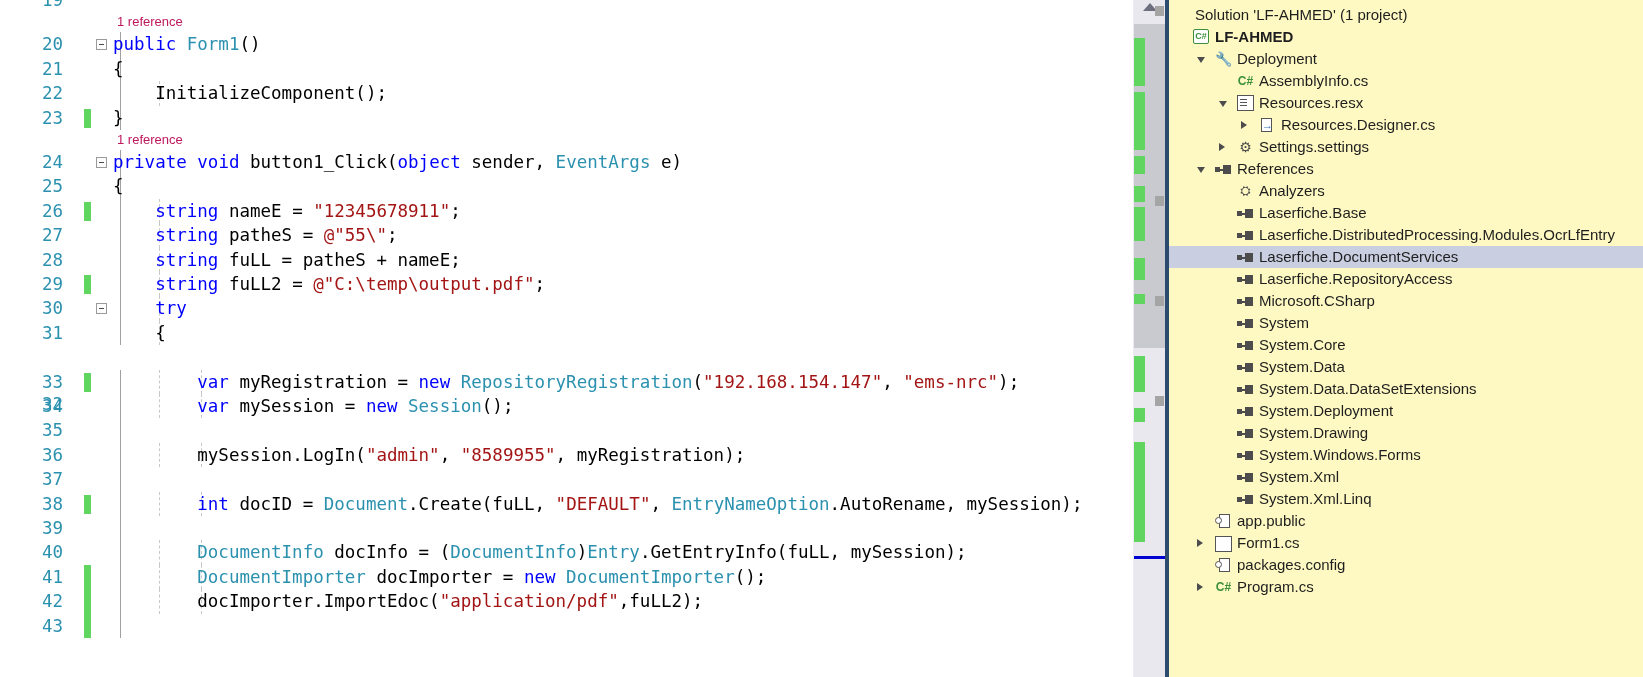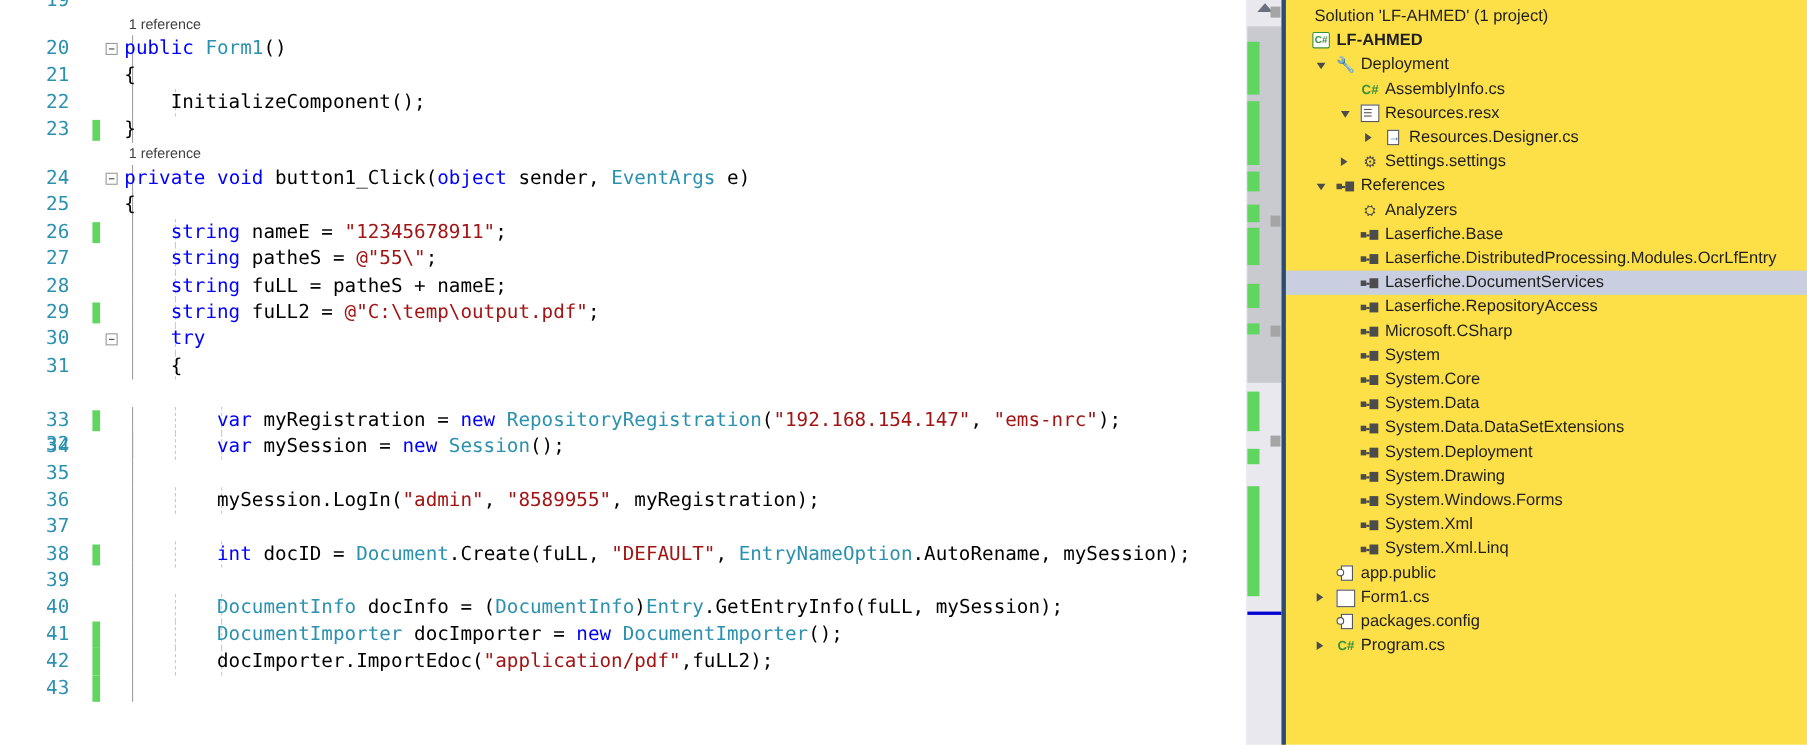--- a/index.html
+++ b/index.html
@@ -45,21 +45,21 @@
     position:absolute;left:96px;top:7px;width:11px;height:11px;
     border:1px solid #9a9a9a;background:#fdfdfd;box-sizing:border-box;
   }
   .fold:after{
     content:"";position:absolute;left:2px;top:4px;width:5px;height:1px;background:#4a4a4a;
   }
   .txt{position:absolute;left:113px;top:0;}
 
   .ref-line{
     position:relative;height:20px;line-height:20px;
-    font-family:"Liberation Sans",sans-serif;font-size:13px;color:#404040;
+    font-family:"Liberation Sans",sans-serif;font-size:13px;color:#be185d;
     white-space:pre;
   }
   .ref-line .reftxt{position:absolute;left:117px;top:0;}
 
   
   .kw{color:#0000ff;}
   .ty{color:#2b91af;}
   .st{color:#a31515;}
   .pl{color:#000000;}
 
@@ -76,21 +76,21 @@
   .vscroll .thumb{
     position:absolute;left:0;width:32px;background:#c9c9d0;
   }
   .vscroll .mk{position:absolute;width:11px;background:#60d661;left:0;}
   .vscroll .mk-right{position:absolute;width:9px;height:10px;background:#a5a5a5;right:2px;}
   .vscroll .caretmark{position:absolute;left:0;width:32px;height:3px;background:#0000d0;}
 
   
   .sln{
     position:absolute;left:1165px;top:0;width:478px;height:677px;
-    background:#fde047;
+    background:#fef9c3;
     border-left:4px solid #2d4b6e;
     box-sizing:border-box;
     overflow:hidden;
   }
   .sln-inner{position:absolute;left:0;top:0;width:474px;padding-top:4px;}
   .node{
     position:relative;height:22px;line-height:22px;white-space:nowrap;
     font-family:"Liberation Sans",sans-serif;font-size:15px;color:#1e1e1e;
   }
   .node.sel{background:#c9cee0;}

